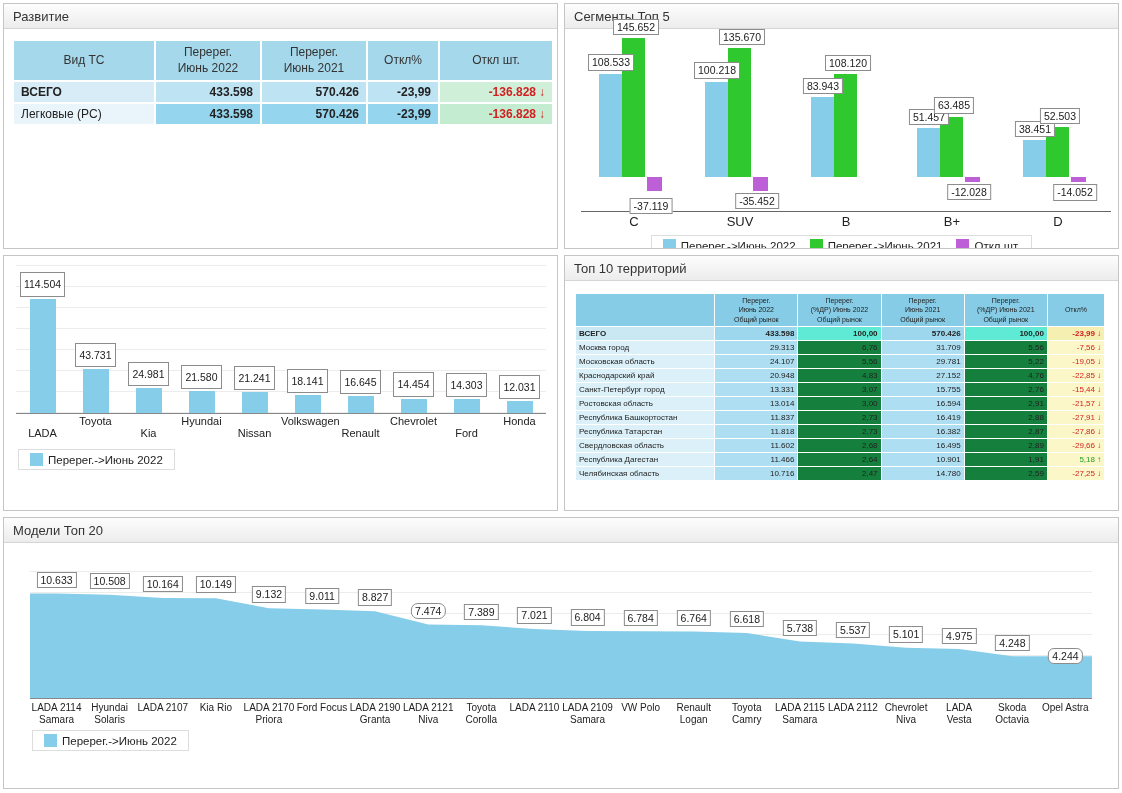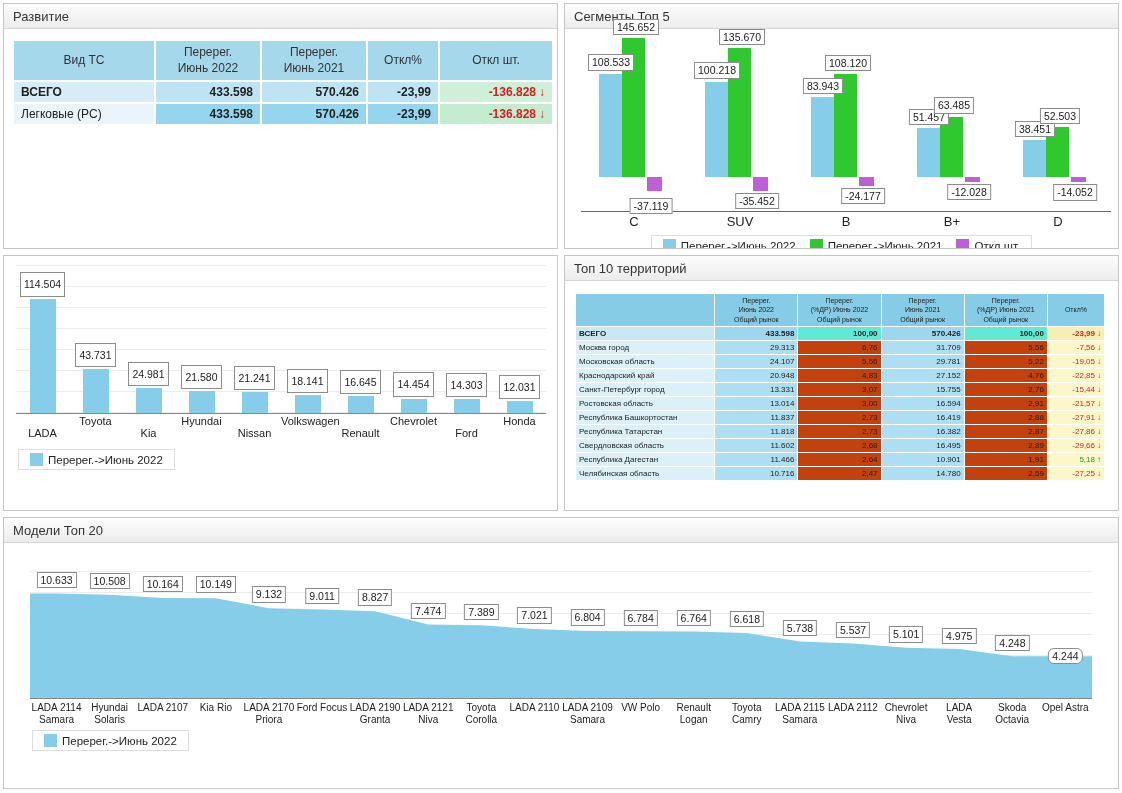--- a/index.html
+++ b/index.html
@@ -70,21 +70,21 @@
   
   .ter-table{border-collapse:separate;border-spacing:1px;margin:12px 0 0 10px;
     font-size:8px;table-layout:fixed;width:530px}
   .ter-table th{background:#86cce6;font-weight:400;font-size:7px;color:#222;
     text-align:center;padding:2px 1px;white-space:pre-line;line-height:1.35}
   .ter-table .c0{width:138px}.ter-table .c1,.ter-table .c2,.ter-table .c3,.ter-table .c4{width:82px}
   .ter-table .c5{width:56px}
   .ter-table td{padding:2px 3px}
   .t-lbl{background:#dbf0f9;text-align:left}
   .t-v{background:#aedef2;text-align:right}
-  .t-s{background:#c2410c;text-align:right}
+  .t-s{background:#15803d;text-align:right}
   .t-d{background:#fbf7c8;text-align:right}
   .t-d.down{color:#d21f1f}.t-d.up{color:#1fa01f}
   .t-arrow{margin-left:2px}
   .ter-row.total td{font-weight:700}
   .ter-row.total .t-lbl{background:#c9e8f4}
   .ter-row.total .t-v{background:#9cd7ee}
   .ter-row.total .t-s{background:#5eead4}
   .ter-row.total .t-d{background:#f6efb2}
 
   
@@ -168,24 +168,20 @@
               <div class="seg-bar neg" style="left: 66px; width: 15px; top: 0px; height: 13.6354px; background: rgb(189, 95, 214);"></div>
               <div class="val-lbl" style="left: 70px; top: 15.6354px;">-35.452</div>
             </div>
           </div>
           <div class="seg-group">
             <div class="seg-pos">
               <div class="seg-bar" style="left: 18px; width: 23px; height: 79.9457px; background: rgb(133, 205, 233);"></div>
               <div class="seg-bar" style="left: 41px; width: 23px; height: 102.971px; background: rgb(47, 200, 47);"></div>
               <div class="val-lbl" style="left: 30px; bottom: 82.9457px;">83.943</div>
               <div class="val-lbl" style="left: 55px; bottom: 105.971px;">108.120</div>
-            </div>
-            <div class="seg-neg">
-              <div class="seg-bar neg" style="left: 66px; width: 15px; top: 0px; height: 9.29885px; background: rgb(189, 95, 214);"></div>
-              <div class="val-lbl" style="left: 70px; top: 11.2988px;">-24.177</div>
             </div>
           </div>
           <div class="seg-group">
             <div class="seg-pos">
               <div class="seg-bar" style="left: 18px; width: 23px; height: 49.0067px; background: rgb(133, 205, 233);"></div>
               <div class="seg-bar" style="left: 41px; width: 23px; height: 60.4619px; background: rgb(47, 200, 47);"></div>
               <div class="val-lbl" style="left: 30px; bottom: 52.0067px;">51.457</div>
               <div class="val-lbl" style="left: 55px; bottom: 63.4619px;">63.485</div>
             </div>
             <div class="seg-neg">
@@ -423,21 +419,21 @@
           <polygon points="0,148 0,42.7 25.0,42.7 75.0,44.0 125.0,47.4 175.0,47.5 225.0,57.6 275.0,58.8 325.0,60.6 375.0,74.0 425.0,74.8 475.0,78.5 525.0,80.6 575.0,80.8 625.0,81.0 675.0,82.5 725.0,91.2 775.0,93.2 825.0,97.5 875.0,98.7 925.0,105.9 975.0,106.0 1000,106.0 1000,148" fill="#85cde9"></polygon>
         </svg>
         <div class="models-labels">
             <div class="m-lbl" style="left: 2.5%; bottom: 110.277px;">10.633</div>
             <div class="m-lbl" style="left: 7.5%; bottom: 109.04px;">10.508</div>
             <div class="m-lbl" style="left: 12.5%; bottom: 105.634px;">10.164</div>
             <div class="m-lbl" style="left: 17.5%; bottom: 105.485px;">10.149</div>
             <div class="m-lbl" style="left: 22.5%; bottom: 95.4158px;">9.132</div>
             <div class="m-lbl" style="left: 27.5%; bottom: 94.2178px;">9.011</div>
             <div class="m-lbl" style="left: 32.5%; bottom: 92.396px;">8.827</div>
-            <div class="m-lbl" style="left: 37.5%; bottom: 79px;">7.474</div>
+            <div class="m-lbl" style="left: 37.5%; bottom: 79px; border-radius: 7px;">7.474</div>
             <div class="m-lbl" style="left: 42.5%; bottom: 78.1584px;">7.389</div>
             <div class="m-lbl" style="left: 47.5%; bottom: 74.5149px;">7.021</div>
             <div class="m-lbl" style="left: 52.5%; bottom: 72.3663px;">6.804</div>
             <div class="m-lbl" style="left: 57.5%; bottom: 72.1683px;">6.784</div>
             <div class="m-lbl" style="left: 62.5%; bottom: 71.9703px;">6.764</div>
             <div class="m-lbl" style="left: 67.5%; bottom: 70.5248px;">6.618</div>
             <div class="m-lbl" style="left: 72.5%; bottom: 61.8119px;">5.738</div>
             <div class="m-lbl" style="left: 77.5%; bottom: 59.8218px;">5.537</div>
             <div class="m-lbl" style="left: 82.5%; bottom: 55.505px;">5.101</div>
             <div class="m-lbl" style="left: 87.5%; bottom: 54.2574px;">4.975</div>

